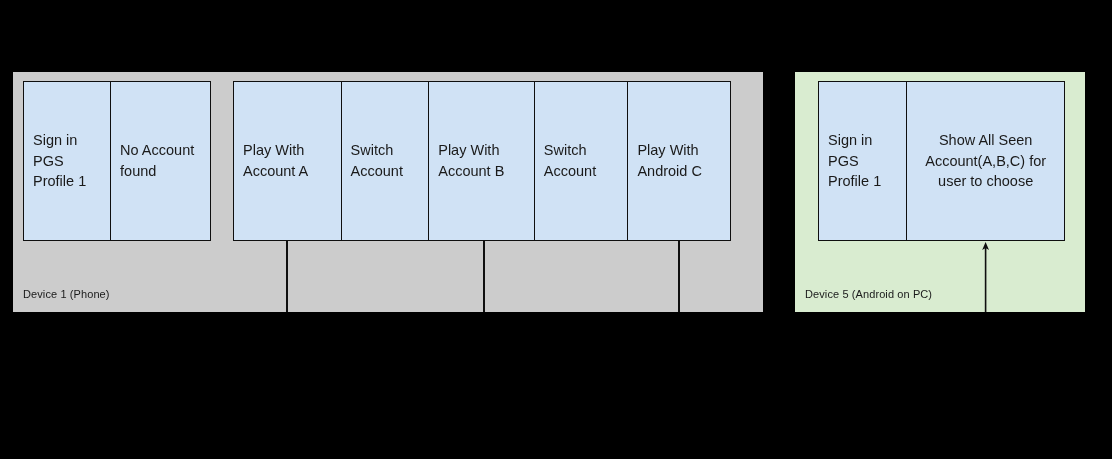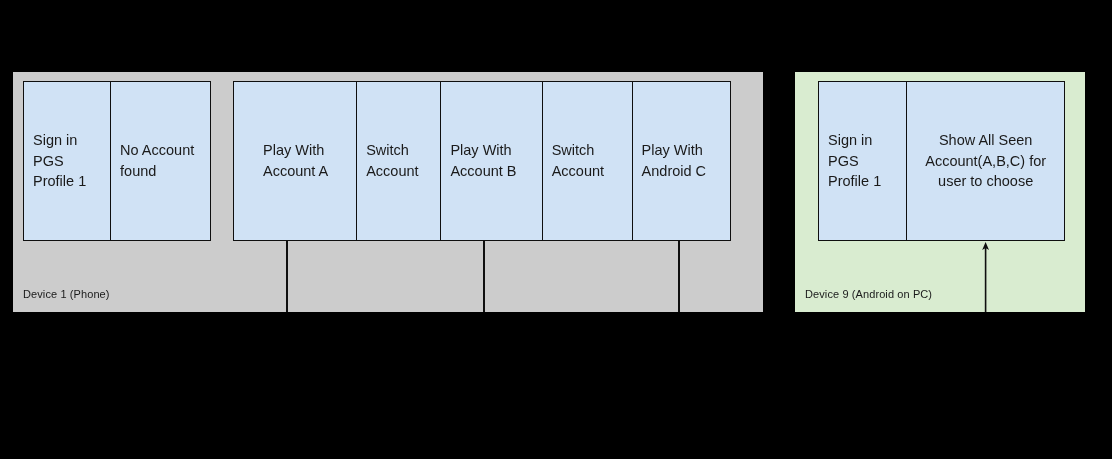--- a/index.html
+++ b/index.html
@@ -64,21 +64,21 @@
     line-height: 1.42;
     color: #1a1a1a;
   }
   .cell + .cell { border-left: 1.6px solid #0f0f0f; }
   .cell.center { justify-content: center; text-align: center; }
 
   #group-signin-phone { left: 23px; width: 188px; }
   #group-signin-phone .cell:nth-child(1) { width: 87px; }
   #group-signin-phone .cell:nth-child(2) { width: 101px; }
 
-  #group-accounts-phone { left: 233px; width: 498px; padding-left: 20px; }
+  #group-accounts-phone { left: 233px; width: 498px; }
   #group-accounts-phone .cell:nth-child(1) { width: 107px; }
   #group-accounts-phone .cell:nth-child(2) { width: 88px; }
   #group-accounts-phone .cell:nth-child(3) { width: 106px; }
   #group-accounts-phone .cell:nth-child(4) { width: 94px; }
   #group-accounts-phone .cell:nth-child(5) { width: 103px; }
 
   #group-signin-pc { left: 818px; width: 247px; }
   #group-signin-pc .cell:nth-child(1) { width: 88px; }
   #group-signin-pc .cell:nth-child(2) { width: 159px; }
 
@@ -106,21 +106,21 @@
 </head>
 <body>
 
 <div id="canvas">
 
   <div class="panel" id="panel-device1">
     <span class="panel-label">Device 1 (Phone)</span>
   </div>
 
   <div class="panel" id="panel-device2">
-    <span class="panel-label">Device 9 (Android on PC)</span>
+    <span class="panel-label">Device 5 (Android on PC)</span>
   </div>
 
   <div class="group" id="group-signin-phone">
     <div class="cell">Sign in PGS Profile 1</div>
     <div class="cell">No Account found</div>
   </div>
 
   <div class="group" id="group-accounts-phone">
     <div class="cell">Play With Account A</div>
     <div class="cell">Switch Account</div>

